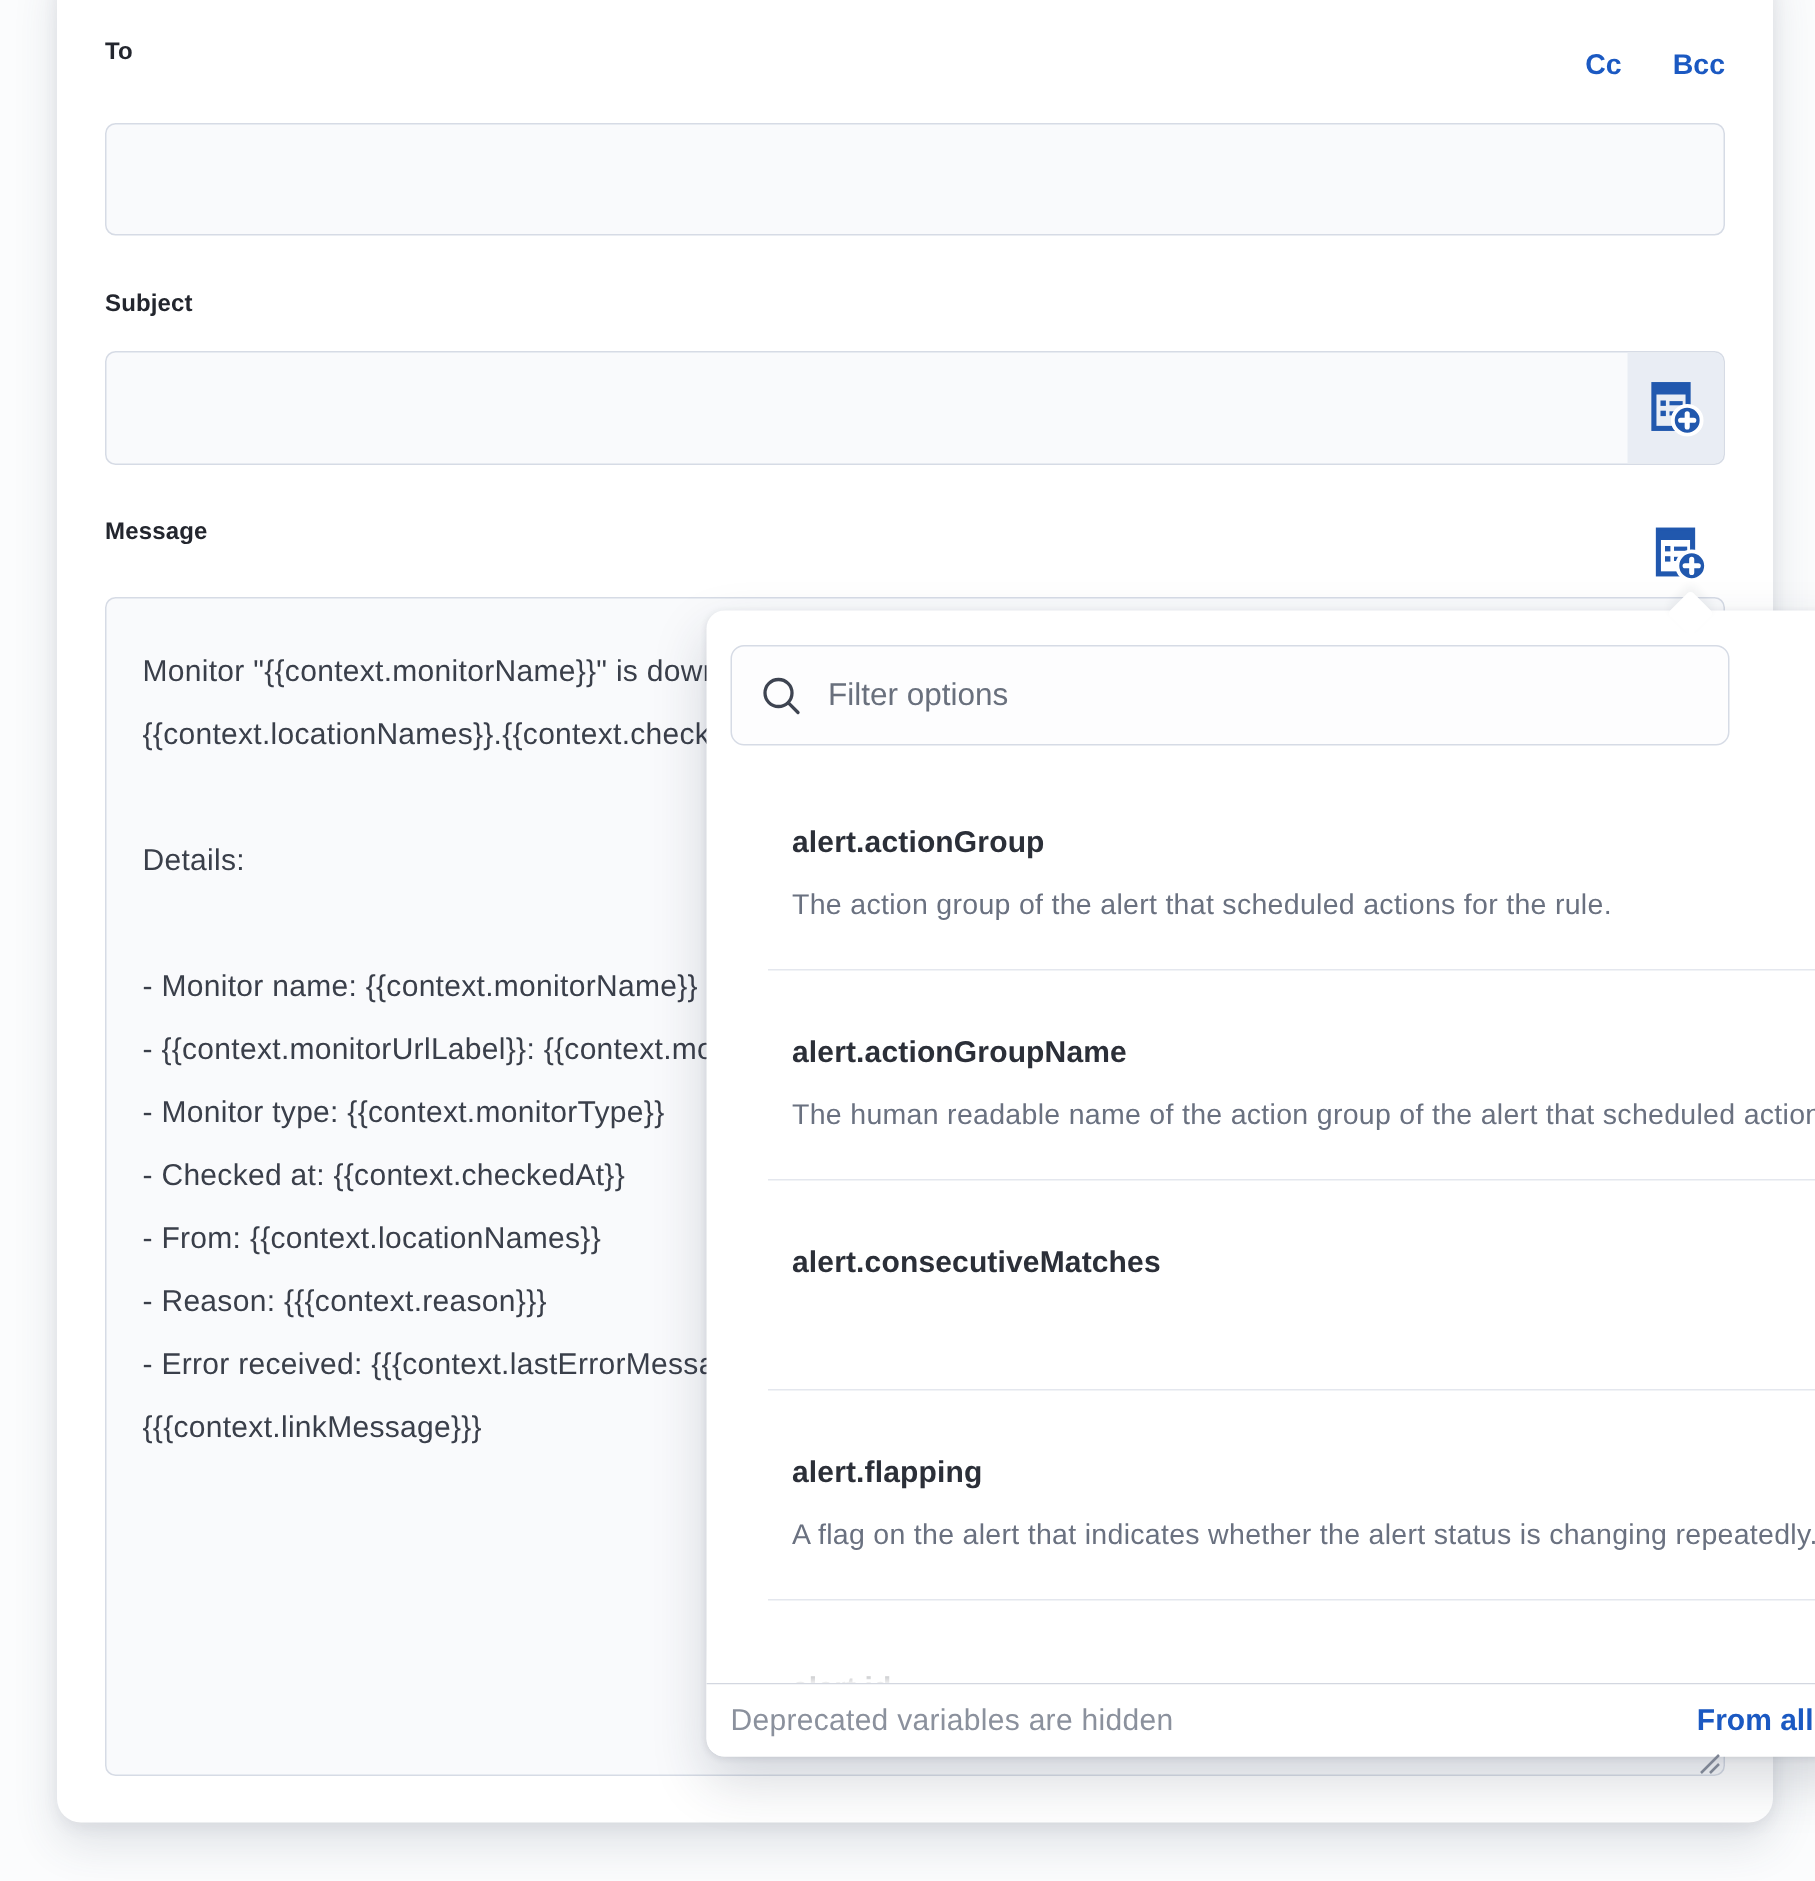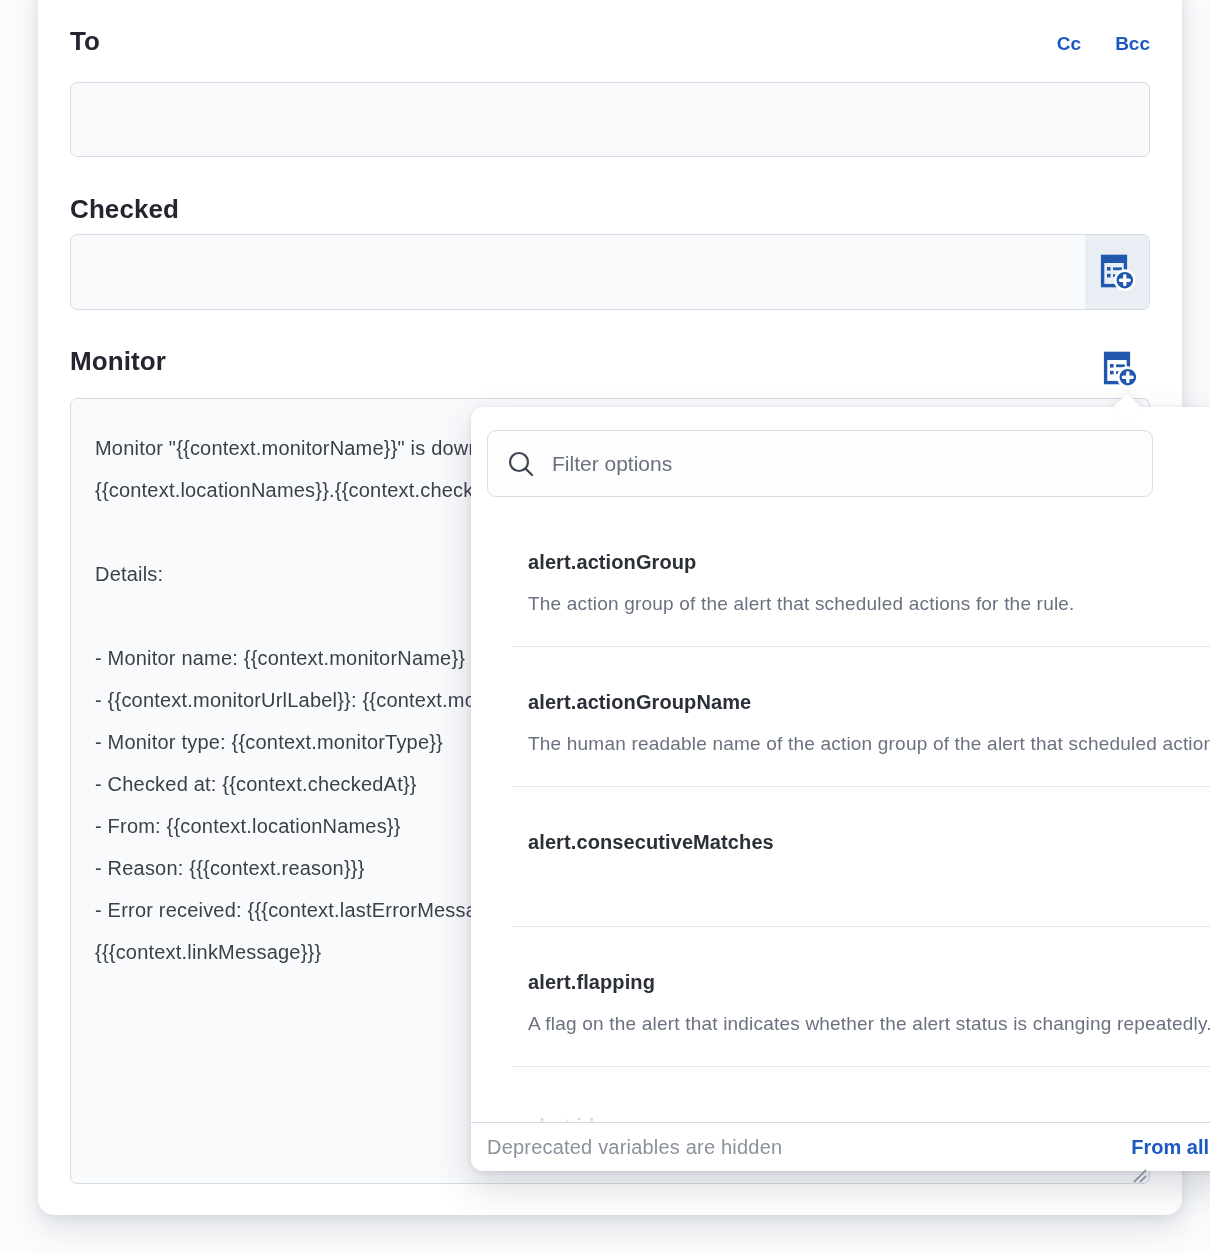--- a/index.html
+++ b/index.html
@@ -24,21 +24,21 @@
     position:relative;
   }
   .page{position:absolute;inset:0;}
   .panel{
     position:absolute;left:38px;top:-30px;width:1144px;height:1245px;
     background:var(--panel-bg);border-radius:16px;
     box-shadow:0 3px 10px rgba(60,70,90,.08),0 14px 30px rgba(60,70,90,.14);
   }
   .field-label{
     position:absolute;left:70px;
-    font-size:26px;font-weight:700;color:var(--text-dark);letter-spacing:.1px;
+    font-size:16px;font-weight:700;color:var(--text-dark);letter-spacing:.1px;
   }
   .cc-bcc{
     position:absolute;top:33px;left:950px;width:200px;
     display:flex;justify-content:flex-end;gap:34px;align-items:flex-end;
   }
   .link{
     color:var(--primary);font-size:19px;font-weight:600;cursor:pointer;text-decoration:none;
   }
   .text-input{
     position:absolute;left:70px;width:1080px;height:75px;
@@ -130,40 +130,40 @@
 <div class="page">
   <div class="panel"></div>
 
   <div class="field-label" style="top:26px;">To</div>
   <div class="cc-bcc">
     <a class="link">Cc</a>
     <a class="link">Bcc</a>
   </div>
   <input class="text-input" style="top: 82px;" aria-label="To" value="">
 
-  <div class="field-label" style="top:194px;">Checked</div>
+  <div class="field-label" style="top:194px;">Subject</div>
   <div class="input-group">
     <input aria-label="Subject" value="" style="">
     <div class="append">
       <span class="icon-blue">
         <svg width="38" height="38" viewBox="0 0 19 19">
           <rect x="2.3" y="1.7" width="11.4" height="14.6" fill="none" stroke="currentColor" stroke-width="1.7"></rect>
           <rect x="2.3" y="1.7" width="11.4" height="3.3" fill="currentColor"></rect>
           <rect x="4.5" y="7" width="1.8" height="1.8" fill="currentColor"></rect>
           <rect x="7.5" y="7.2" width="4.4" height="1.4" fill="currentColor"></rect>
           <rect x="4.5" y="10.4" width="1.8" height="1.8" fill="currentColor"></rect>
           <rect x="7.5" y="10.6" width="4.4" height="1.4" fill="currentColor"></rect>
           <circle cx="13.4" cy="13.6" r="4.8" fill="currentColor" stroke="#ffffff" stroke-width="1.3"></circle>
           <path d="M13.4 11.4v4.4M11.2 13.6h4.4" stroke="#ffffff" stroke-width="1.7" stroke-linecap="round"></path>
         </svg>
       </span>
     </div>
   </div>
 
-  <div class="field-label" style="top:346px;">Monitor</div>
+  <div class="field-label" style="top:346px;">Message</div>
   <button class="icon-btn">
     <span class="icon-blue">
       <svg width="38" height="38" viewBox="0 0 19 19">
         <rect x="2.3" y="1.7" width="11.4" height="14.6" fill="none" stroke="currentColor" stroke-width="1.7"></rect>
         <rect x="2.3" y="1.7" width="11.4" height="3.3" fill="currentColor"></rect>
         <rect x="4.5" y="7" width="1.8" height="1.8" fill="currentColor"></rect>
         <rect x="7.5" y="7.2" width="4.4" height="1.4" fill="currentColor"></rect>
         <rect x="4.5" y="10.4" width="1.8" height="1.8" fill="currentColor"></rect>
         <rect x="7.5" y="10.6" width="4.4" height="1.4" fill="currentColor"></rect>
         <circle cx="13.4" cy="13.6" r="4.8" fill="currentColor" stroke="#ffffff" stroke-width="1.3"></circle>

